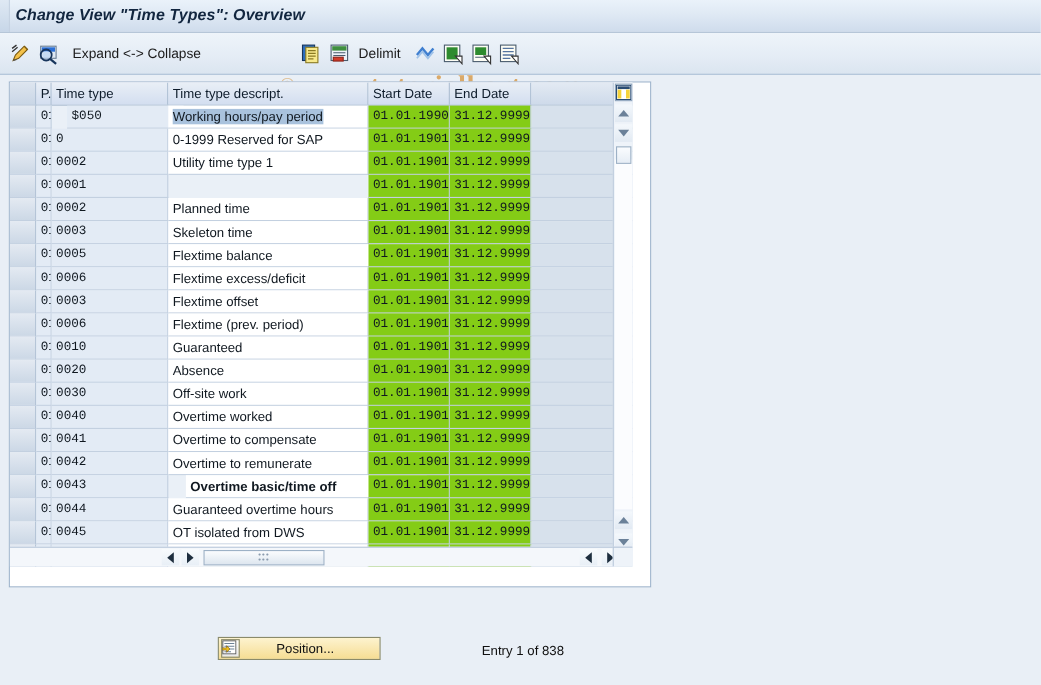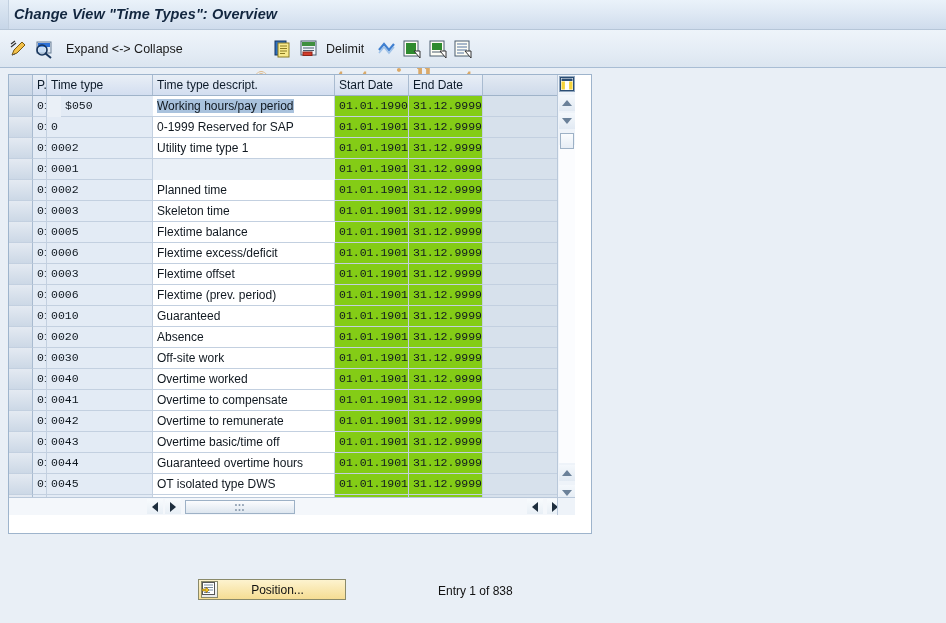--- a/index.html
+++ b/index.html
@@ -442,39 +442,39 @@
           <div class="cell key" style="left: 38px; width: 106px;">0042</div>
           <div class="cell desc" style="left: 144px; width: 182px;">Overtime to remunerate</div>
           <div class="cell date" style="left: 326px; width: 74px;">01.01.1901</div>
           <div class="cell date" style="left: 400px; width: 74px;">31.12.9999</div>
           <div class="cell filler" style="left: 474px; width: 92px;"></div>
         </div>
         <div class="brow" style="top: 357px;">
           <div class="cell selbox" style="left: 0px; width: 24px;"></div>
           <div class="cell key" style="left: 24px; width: 14px;">01</div>
           <div class="cell key" style="left: 38px; width: 106px;">0043</div>
-          <div class="cell desc" style="left: 144px; width: 220px;">Overtime basic/time off</div>
+          <div class="cell desc" style="left: 160px; width: 220px; font-weight: bold;">Overtime basic/time off</div>
           <div class="cell date" style="left: 326px; width: 74px;">01.01.1901</div>
           <div class="cell date" style="left: 400px; width: 74px;">31.12.9999</div>
           <div class="cell filler" style="left: 474px; width: 92px;"></div>
         </div>
         <div class="brow" style="top: 378px;">
           <div class="cell selbox" style="left: 0px; width: 24px;"></div>
           <div class="cell key" style="left: 24px; width: 14px;">01</div>
           <div class="cell key" style="left: 38px; width: 106px;">0044</div>
           <div class="cell desc" style="left: 144px; width: 182px;">Guaranteed overtime hours</div>
           <div class="cell date" style="left: 326px; width: 74px;">01.01.1901</div>
           <div class="cell date" style="left: 400px; width: 74px;">31.12.9999</div>
           <div class="cell filler" style="left: 474px; width: 92px;"></div>
         </div>
         <div class="brow" style="top: 399px;">
           <div class="cell selbox" style="left: 0px; width: 24px;"></div>
           <div class="cell key" style="left: 24px; width: 14px;">01</div>
           <div class="cell key" style="left: 38px; width: 106px;">0045</div>
-          <div class="cell desc" style="left: 144px; width: 182px;">OT isolated type DWS</div>
+          <div class="cell desc" style="left: 144px; width: 182px;">OT isolated from DWS</div>
           <div class="cell date" style="left: 326px; width: 74px;">01.01.1901</div>
           <div class="cell date" style="left: 400px; width: 74px;">31.12.9999</div>
           <div class="cell filler" style="left: 474px; width: 92px;"></div>
         </div>
         <div class="brow" style="top: 420px;">
           <div class="cell selbox" style="left: 0px; width: 24px;"></div>
           <div class="cell key" style="left: 24px; width: 14px;">01</div>
           <div class="cell key" style="left: 38px; width: 106px;">0046</div>
           <div class="cell desc" style="left: 144px; width: 182px;">Overtime compensation day</div>
           <div class="cell date" style="left: 326px; width: 74px;">01.01.1901</div>

